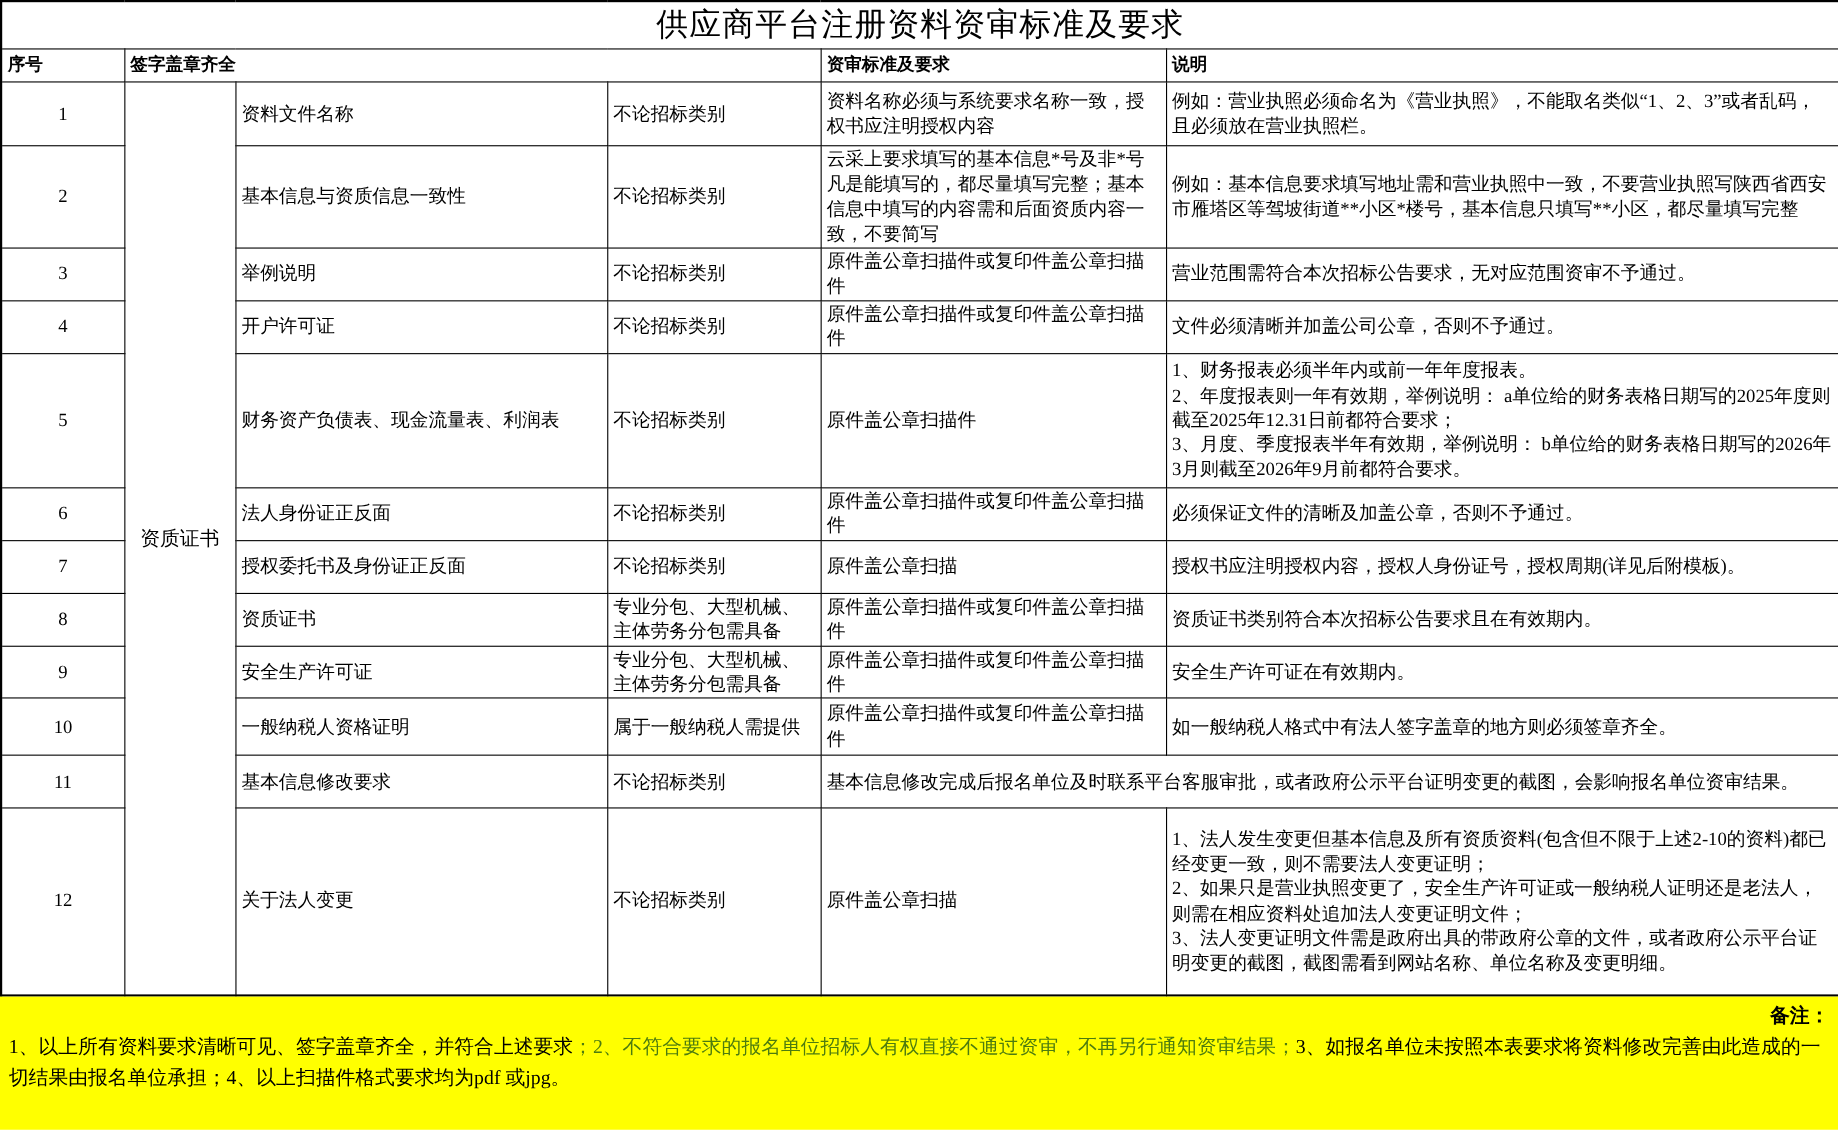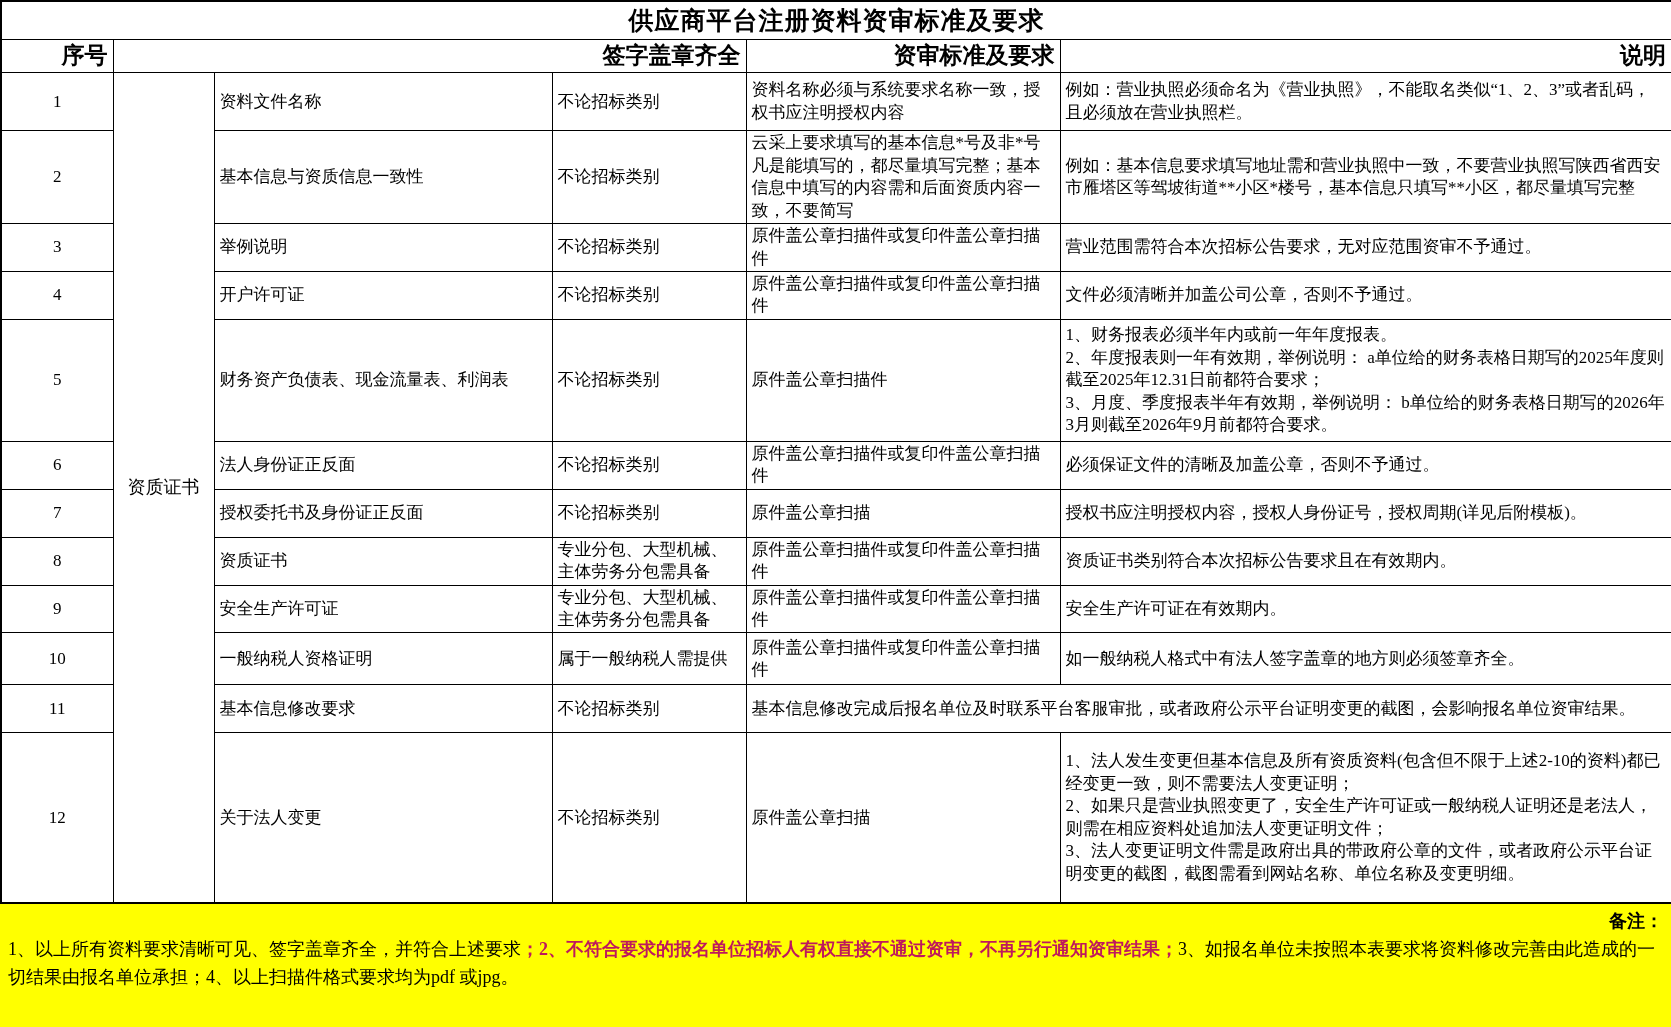--- a/index.html
+++ b/index.html
@@ -15,37 +15,37 @@
   td,th{
     border:1px solid #000;
     padding:1px 5px;
     font-size:17px;
     line-height:1.32;
     vertical-align:middle;
     overflow:hidden;
     word-break:break-all;
   }
   .title-cell{
-    font-size:25px;font-weight:bold;text-align:center;
+    font-size:29px;font-weight:normal;text-align:center;
     padding:2px 0;letter-spacing:1px;
   }
-  th{font-weight:bold;text-align:right;font-size:23px;}
+  th{font-weight:bold;text-align:left;font-size:16px;}
   .c-no{text-align:center;}
   .c-cat{text-align:center;font-size:18px;}
   .c-item,.c-scope,.c-std,.c-note{text-align:left;}
   .pre{white-space:pre-line;}
   .remarks{
     background:#FFFF00;
     width:1671px;height:153px;
     box-sizing:border-box;
     padding:4px 8px 0 8px;
     font-size:18px;line-height:1.55;
   }
   .remarks .label{font-weight:bold;text-align:right;}
-  .remarks .red{color:#be185d;font-weight:bold;}
+  .remarks .red{color:#4d7c0f;font-weight:normal;}
 </style>
 </head>
 <body>
 
 <table class="main">
   <colgroup>
     <col style="width:112px">
     <col style="width:101px">
     <col style="width:338px">
     <col style="width:194px">

